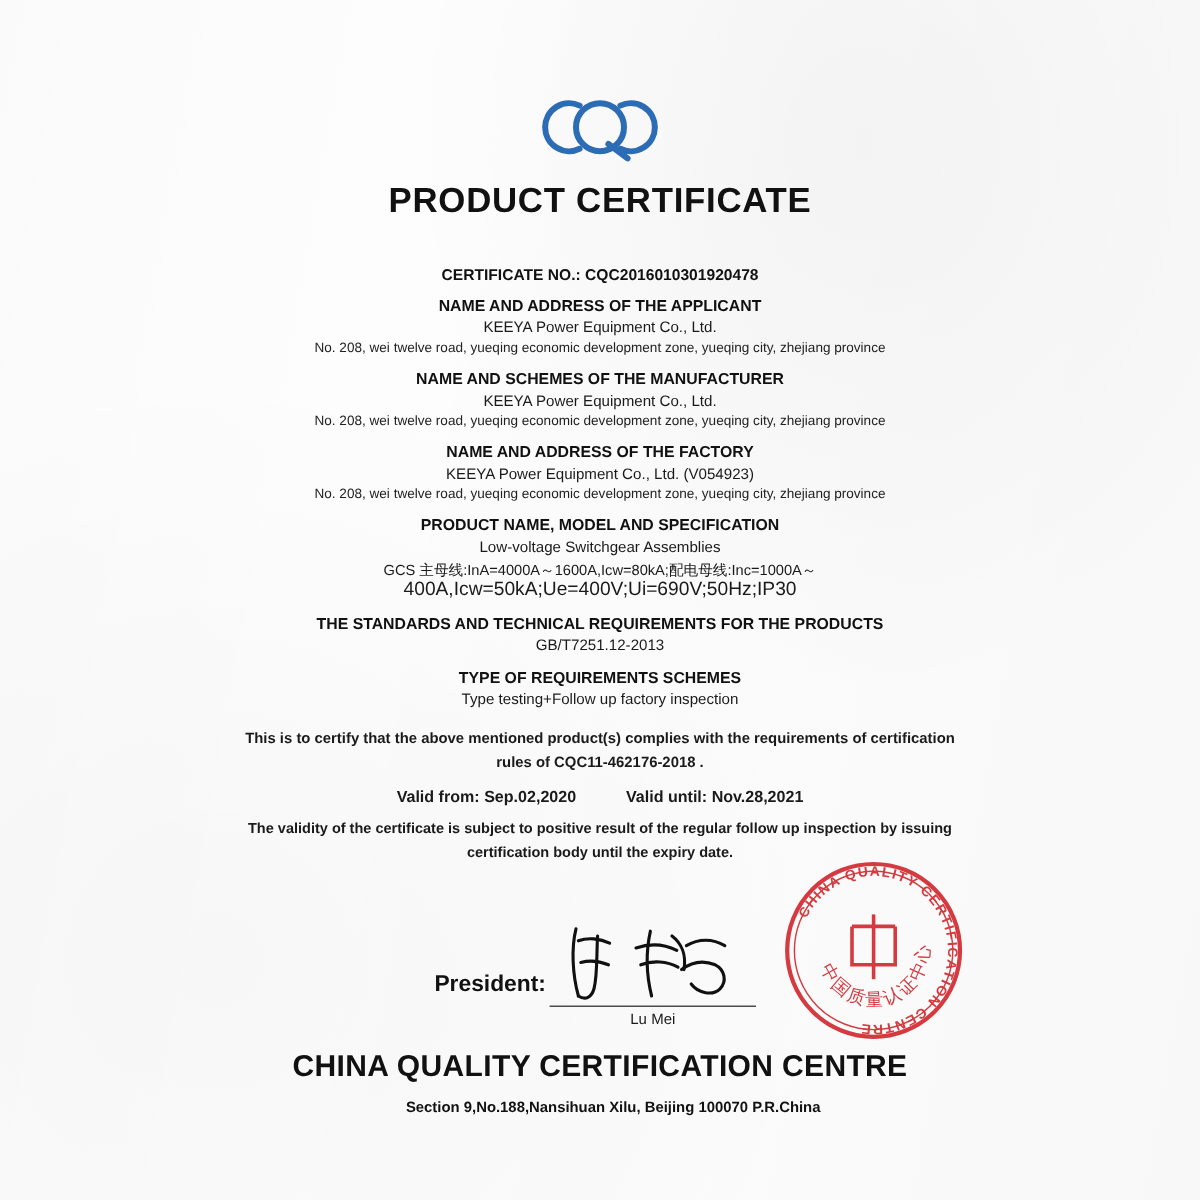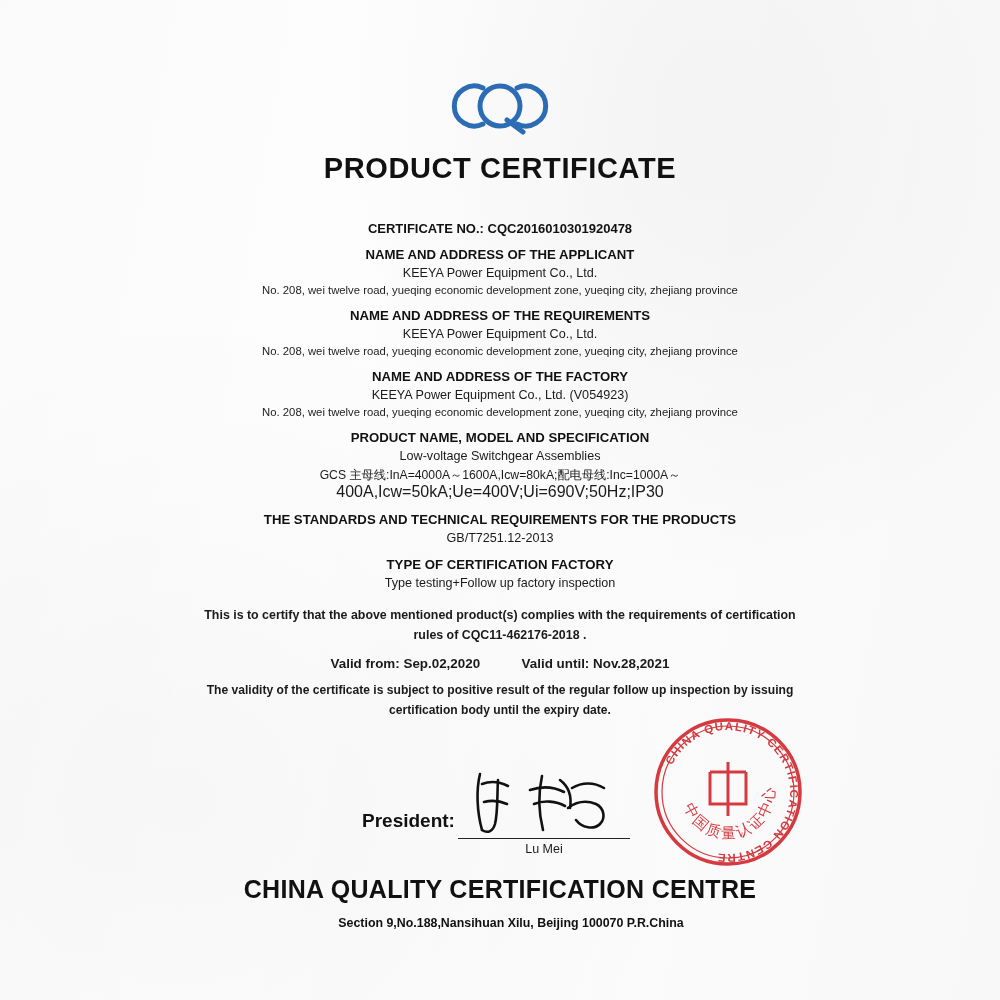--- a/index.html
+++ b/index.html
@@ -229,37 +229,37 @@
   <div class="doc-title">PRODUCT CERTIFICATE</div>
 
   <div class="body-block">
 
     <div class="line certno">CERTIFICATE NO.: CQC2016010301920478</div>
 
     <div class="line lbl">NAME AND ADDRESS OF THE APPLICANT</div>
     <div class="line val">KEEYA Power Equipment Co., Ltd.</div>
     <div class="line val-small">No. 208, wei twelve road, yueqing economic development zone, yueqing city, zhejiang province</div>
 
-    <div class="line lbl">NAME AND ADDRESS OF THE REQUIREMENTS</div>
+    <div class="line lbl">NAME AND SCHEMES OF THE MANUFACTURER</div>
     <div class="line val">KEEYA Power Equipment Co., Ltd.</div>
     <div class="line val-small">No. 208, wei twelve road, yueqing economic development zone, yueqing city, zhejiang province</div>
 
     <div class="line lbl">NAME AND ADDRESS OF THE FACTORY</div>
     <div class="line val">KEEYA Power Equipment Co., Ltd. (V054923)</div>
     <div class="line val-small">No. 208, wei twelve road, yueqing economic development zone, yueqing city, zhejiang province</div>
 
     <div class="line lbl">PRODUCT NAME, MODEL AND SPECIFICATION</div>
     <div class="line val">Low-voltage Switchgear Assemblies</div>
     <div class="line spec-line">GCS 主母线:InA=4000A～1600A,Icw=80kA;配电母线:Inc=1000A～</div>
     <div class="line spec-line2">400A,Icw=50kA;Ue=400V;Ui=690V;50Hz;IP30</div>
 
     <div class="line lbl">THE STANDARDS AND TECHNICAL REQUIREMENTS FOR THE PRODUCTS</div>
     <div class="line val">GB/T7251.12-2013</div>
 
-    <div class="line lbl">TYPE OF CERTIFICATION FACTORY</div>
+    <div class="line lbl">TYPE OF REQUIREMENTS SCHEMES</div>
     <div class="line val">Type testing+Follow up factory inspection</div>
 
     <div class="line statement">This is to certify that the above mentioned product(s) complies with the requirements of certification</div>
     <div class="line statement" style="margin-top:2px">rules of CQC11-462176-2018 .</div>
 
     <div class="line valid-row">
       <span>Valid from: Sep.02,2020</span>
       <span class="gap"></span>
       <span>Valid until: Nov.28,2021</span>
     </div>

